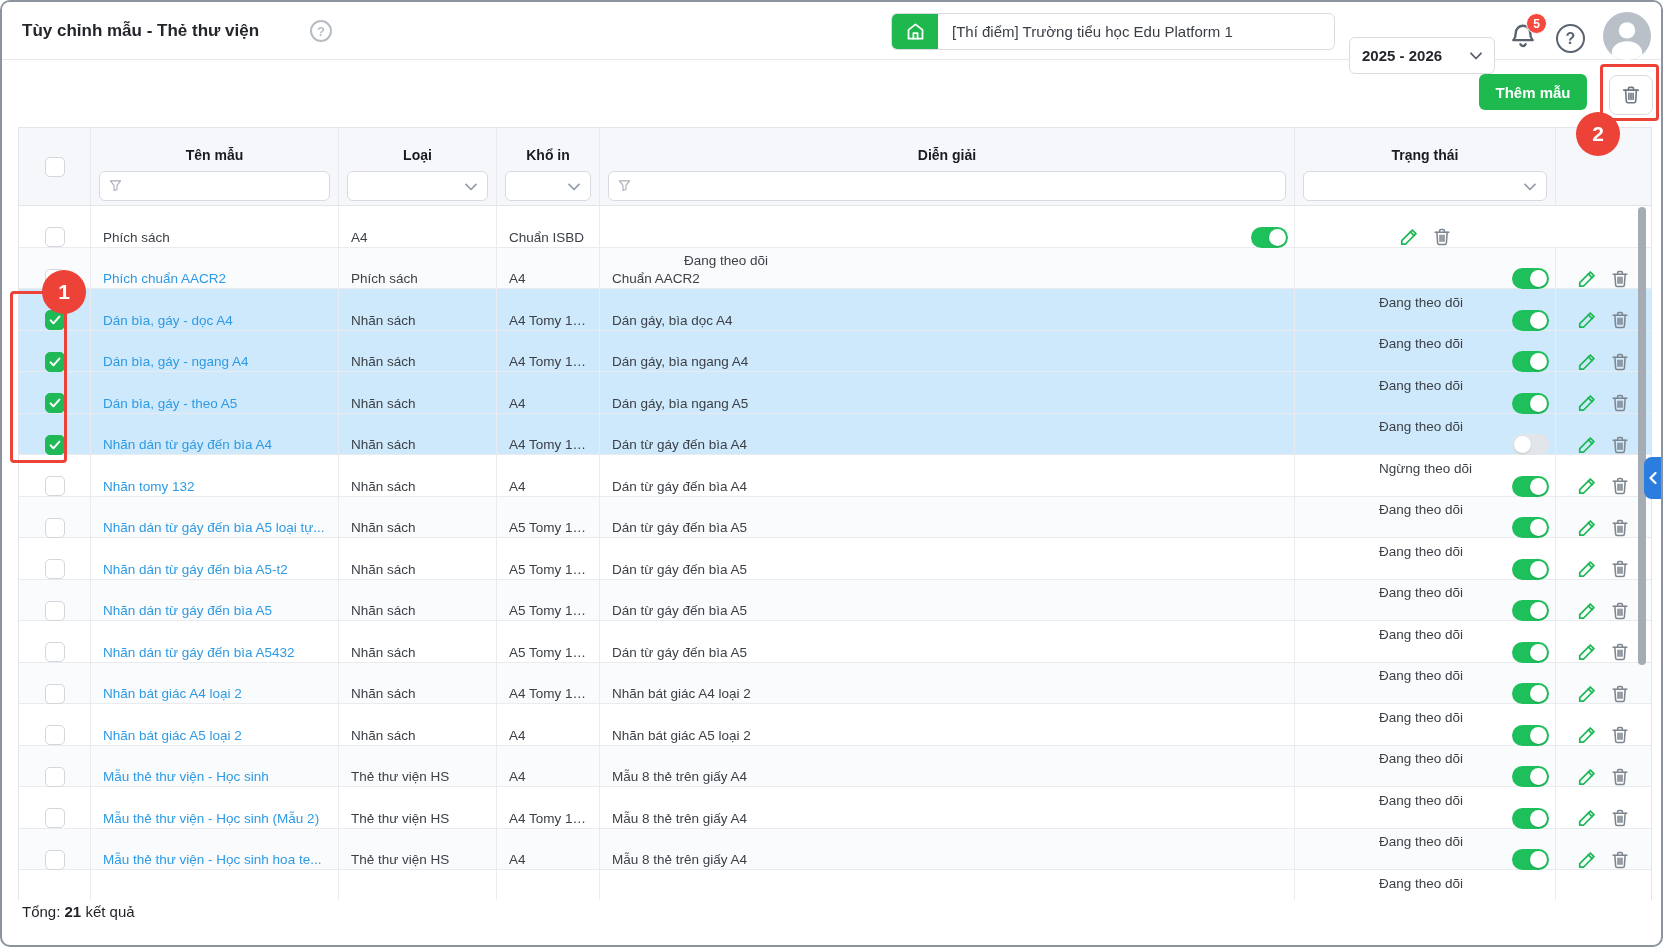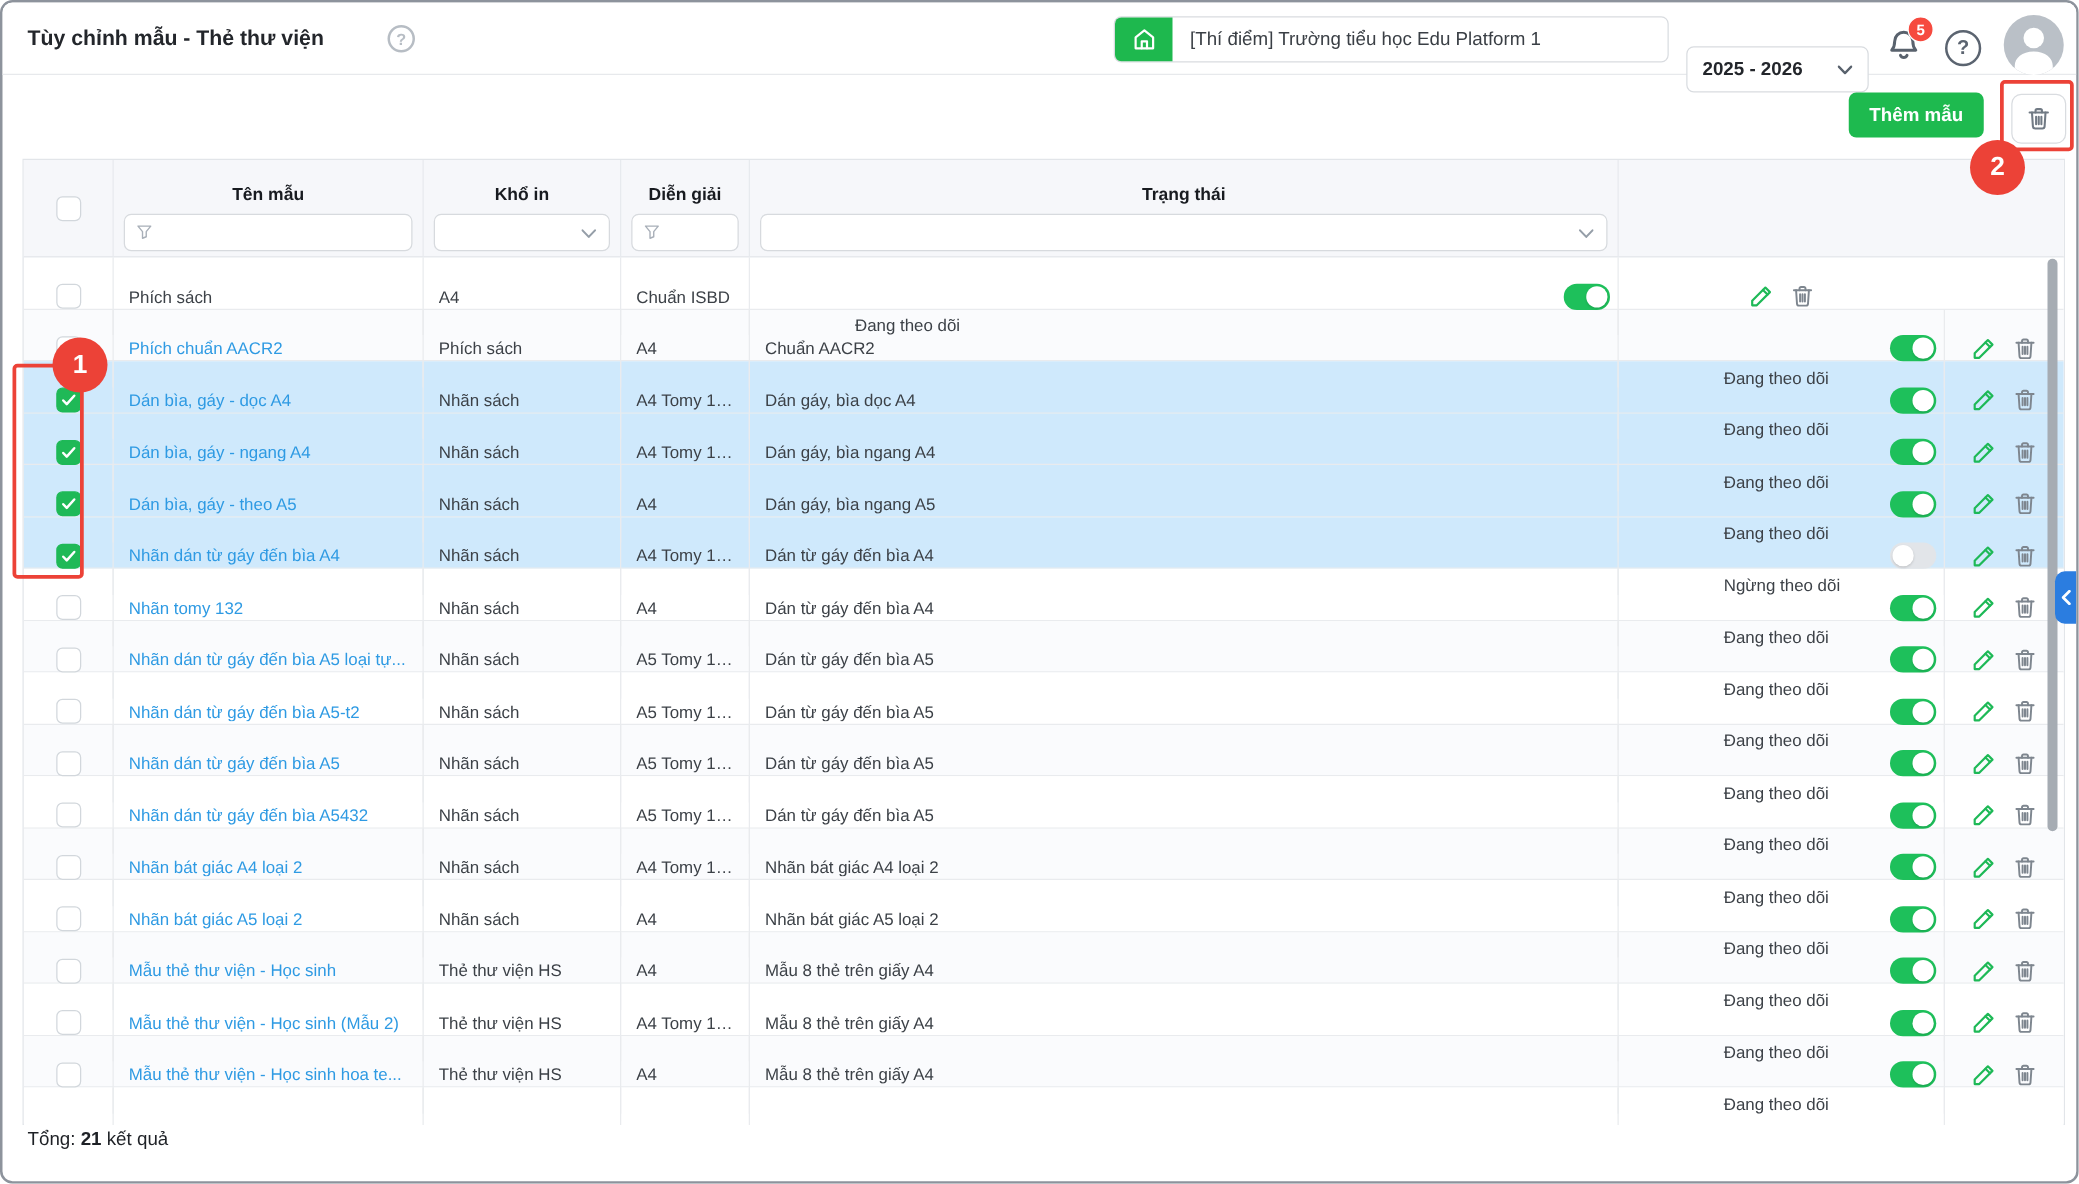--- a/index.html
+++ b/index.html
@@ -154,20 +154,30 @@
         <div class="hlabel">Tên mẫu</div>
         <div class="hfilter">
           <div class="finput">
             <svg class="funnel" viewBox="0 0 14 14" fill="none" stroke="#a8afb8" stroke-width="1.2" stroke-linejoin="round">
                 <path d="M1.5 2h11L8.6 6.8v4.4l-3.2 1.3V6.8L1.5 2z"></path>
               </svg>
           </div>
         </div>
       </div>
       <div class="hcol">
+        <div class="hlabel">Loại</div>
+        <div class="hfilter">
+          <div class="finput">
+            <svg class="chev" viewBox="0 0 12 8" fill="none" stroke="#959ea8" stroke-width="1.7" stroke-linecap="round" stroke-linejoin="round">
+                <path d="M1 1.3 6 6.5 11 1.3"></path>
+              </svg>
+          </div>
+        </div>
+      </div>
+      <div class="hcol">
         <div class="hlabel">Khổ in</div>
         <div class="hfilter">
           <div class="finput">
             <svg class="chev" viewBox="0 0 12 8" fill="none" stroke="#959ea8" stroke-width="1.7" stroke-linecap="round" stroke-linejoin="round">
                 <path d="M1 1.3 6 6.5 11 1.3"></path>
               </svg>
           </div>
         </div>
       </div>
       <div class="hcol">

